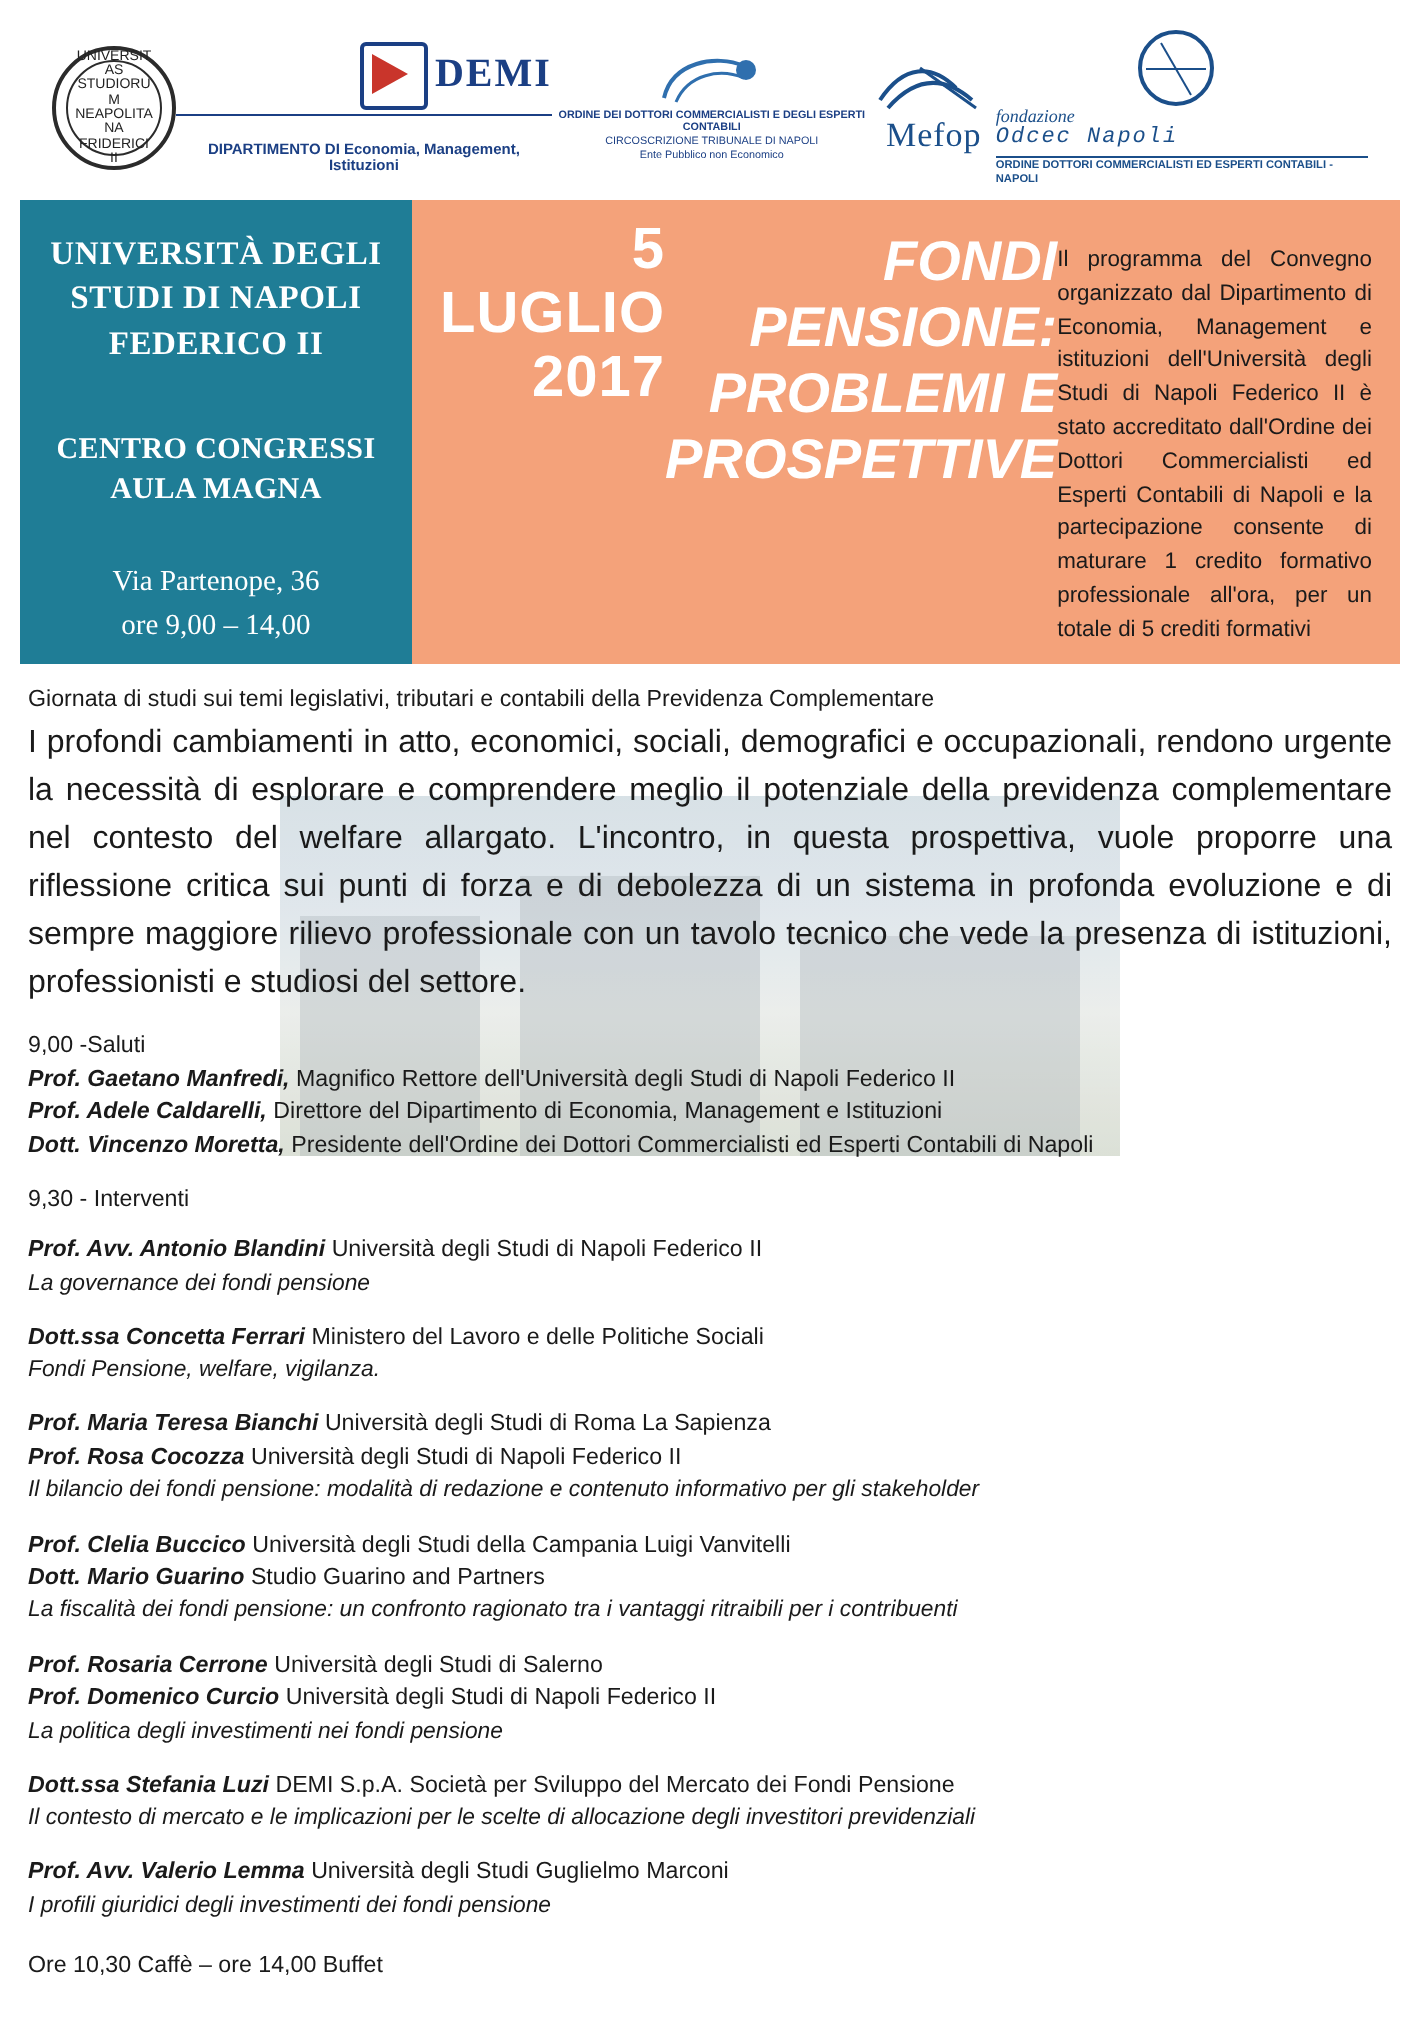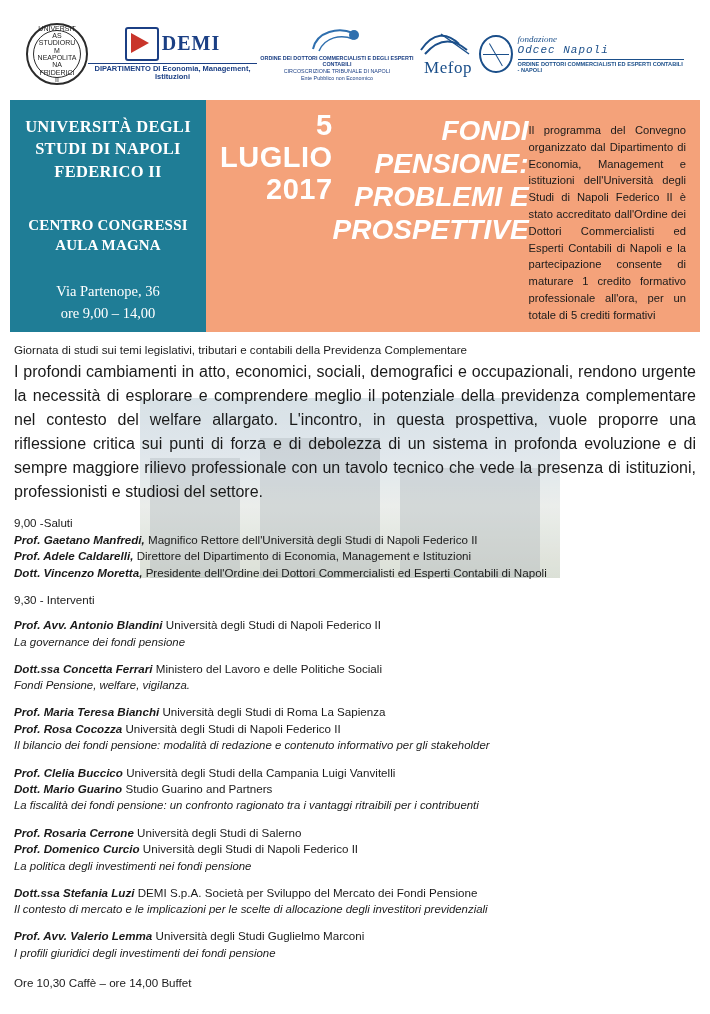--- a/index.html
+++ b/index.html
@@ -22,21 +22,21 @@
     display: flex;
     align-items: center;
     justify-content: space-between;
     padding: 18px 26px 6px 26px;
     box-sizing: border-box;
   }
   .logo {
     display: flex;
     align-items: center;
     justify-content: center;
-    flex-direction: row;
+    flex-direction: column;
   }
   .logo-seal {
     width: 62px;
     height: 62px;
     border-radius: 50%;
     border: 2px solid #2b2b2b;
     position: relative;
     display: flex;
     align-items: center;
     justify-content: center;
@@ -55,21 +55,21 @@
     text-align: center;
     line-height: 1.05;
     z-index: 2;
     color: #222;
     max-width: 40px;
     word-break: break-word;
   }
   .logo-demi {
     display: flex;
     flex-direction: column;
-    align-items: center;
+    align-items: flex-end;
   }
   .demi-top {
     display: flex;
     align-items: center;
   }
   .demi-mark {
     width: 30px;
     height: 30px;
     border: 2px solid #1b3f84;
     border-radius: 3px;
@@ -93,21 +93,21 @@
     letter-spacing: 1px;
   }
   .demi-sub {
     font-size: 7.5px;
     color: #1b3f84;
     font-weight: bold;
     text-align: center;
     line-height: 1.1;
     margin-top: 2px;
     border-top: 1px solid #1b3f84;
-    padding-top: 1px;
+    padding-top: 13px;
   }
   .logo-odcec-na {
     display: flex;
     flex-direction: column;
     align-items: center;
     max-width: 160px;
   }
   .odcec-swirl {
     width: 56px;
     height: 26px;

